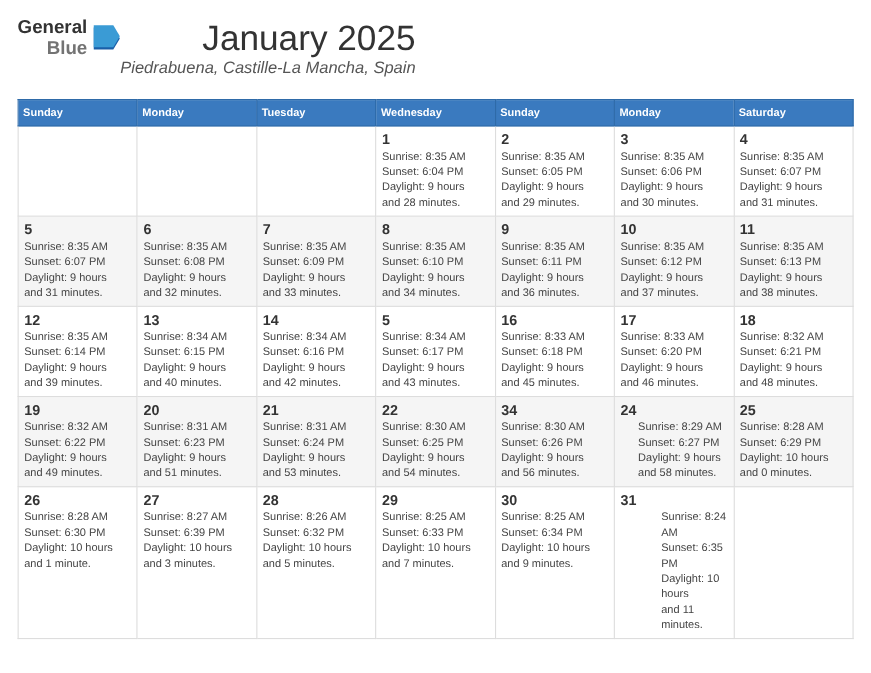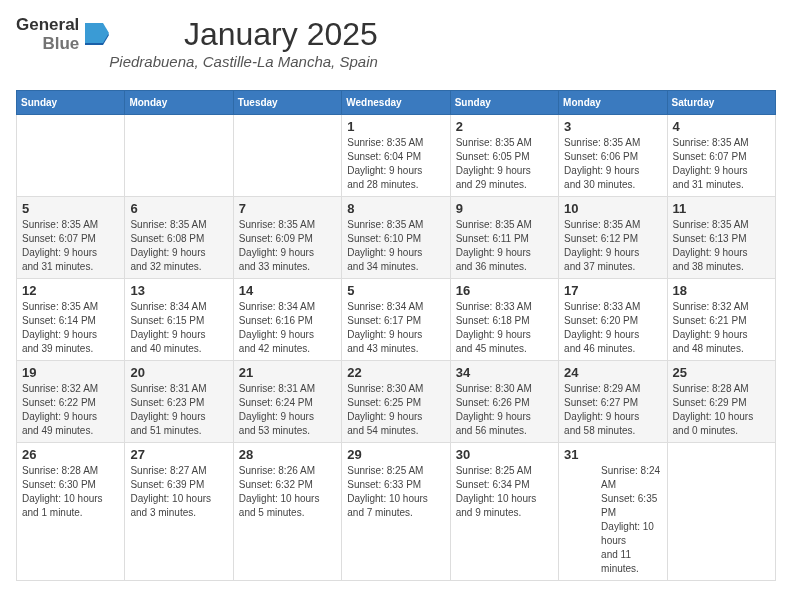--- a/index.html
+++ b/index.html
@@ -280,21 +280,21 @@
         </td>
         <td>
           <span class="day-number">34</span>
           <div class="day-info" style="white-space: pre-line;">Sunrise: 8:30 AM
 Sunset: 6:26 PM
 Daylight: 9 hours
 and 56 minutes.</div>
         </td>
         <td>
           <span class="day-number">24</span>
-          <div class="day-info" style="white-space: pre-line;">Sunrise: 8:29 AM
+          <div class="day-info" style="white-space: pre-line; margin-left: 16px;">Sunrise: 8:29 AM
 Sunset: 6:27 PM
 Daylight: 9 hours
 and 58 minutes.</div>
         </td>
         <td>
           <span class="day-number">25</span>
           <div class="day-info" style="white-space: pre-line;">Sunrise: 8:28 AM
 Sunset: 6:29 PM
 Daylight: 10 hours
 and 0 minutes.</div>

